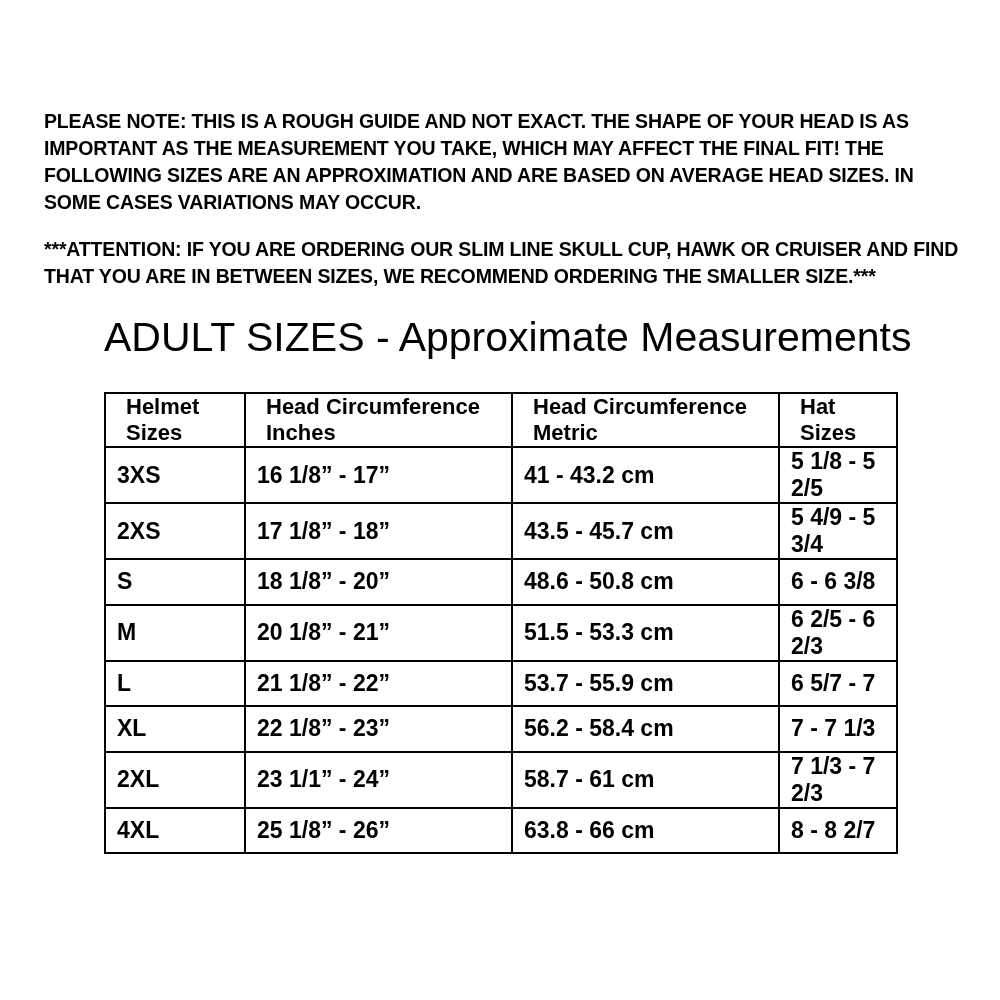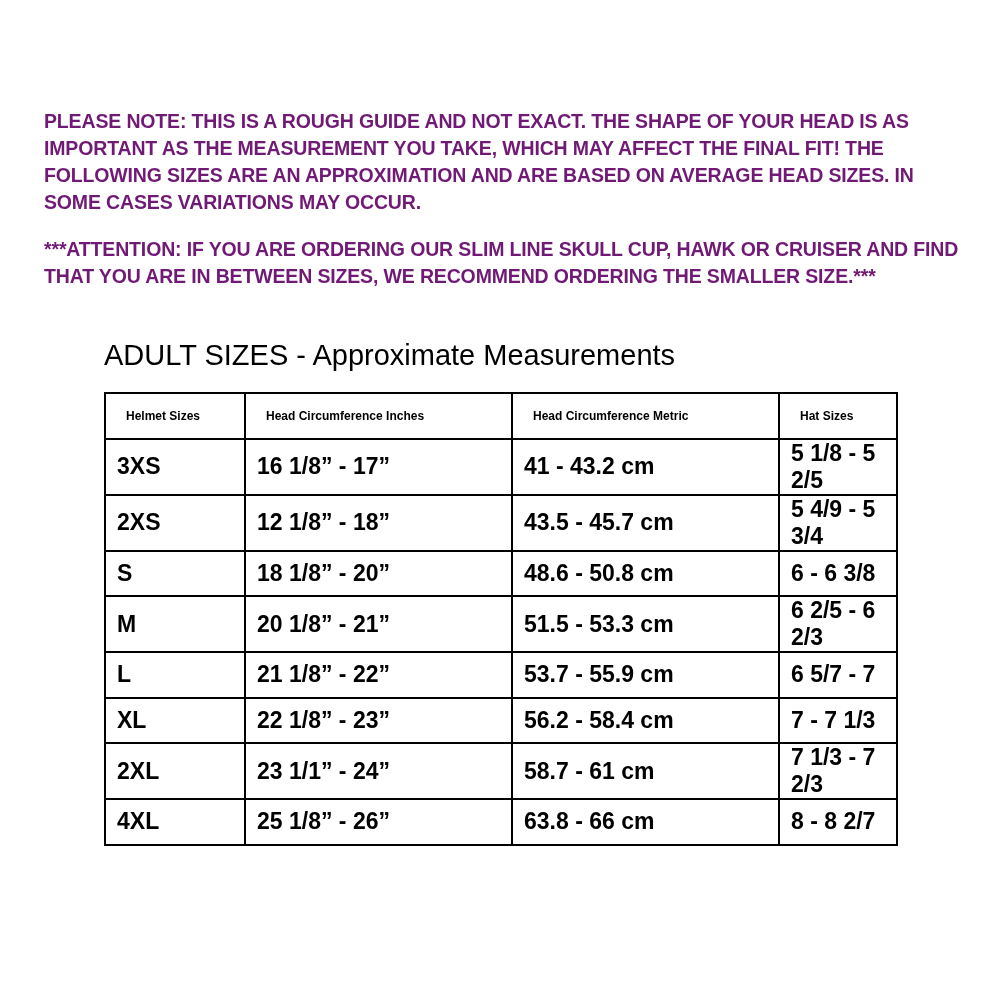--- a/index.html
+++ b/index.html
@@ -28,30 +28,30 @@
     left: 44px;
     top: 108px;
     width: 915px;
   }
   .note-par {
     font-size: 19.5px;
     line-height: 27px;
     letter-spacing: -0.15px;
     font-weight: 600;
     margin: 0 0 20px 0;
-    color: #701a75;
+    color: #000000;
   }
   .note-par.second {
     margin-bottom: 12px;
   }
   .title {
     position: absolute;
     left: 104px;
-    top: 334px;
-    font-size: 29px;
+    top: 316px;
+    font-size: 41px;
     line-height: 42px;
     font-weight: 400;
     white-space: nowrap;
   }
   table.size-table {
     position: absolute;
     left: 104px;
     top: 392px;
     width: 792px;
     border-collapse: collapse;
@@ -67,21 +67,21 @@
     font-weight: 600;
     color: #000;
   }
   col.c1 { width: 140px; }
   col.c2 { width: 267px; }
   col.c3 { width: 267px; }
   col.c4 { width: 118px; }
 
   table.size-table thead th {
     font-weight: 600;
-    font-size: 12px;
+    font-size: 22px;
     padding-left: 20px;
   }
   td.strong-cell {
     font-weight: 800;
     font-size: 18.5px;
   }
 </style>
 </head>
 <body>
 
@@ -111,21 +111,21 @@
     </thead>
     <tbody>
       <tr>
         <td>3XS</td>
         <td>16 1/8” - 17”</td>
         <td class="strong-cell">41 - 43.2 cm</td>
         <td>5 1/8 - 5 2/5</td>
       </tr>
       <tr>
         <td>2XS</td>
-        <td>12 1/8” - 18”</td>
+        <td>17 1/8” - 18”</td>
         <td>43.5 - 45.7 cm</td>
         <td>5 4/9 - 5 3/4</td>
       </tr>
       <tr>
         <td>S</td>
         <td>18 1/8” - 20”</td>
         <td>48.6 - 50.8 cm</td>
         <td>6 - 6 3/8</td>
       </tr>
       <tr>

